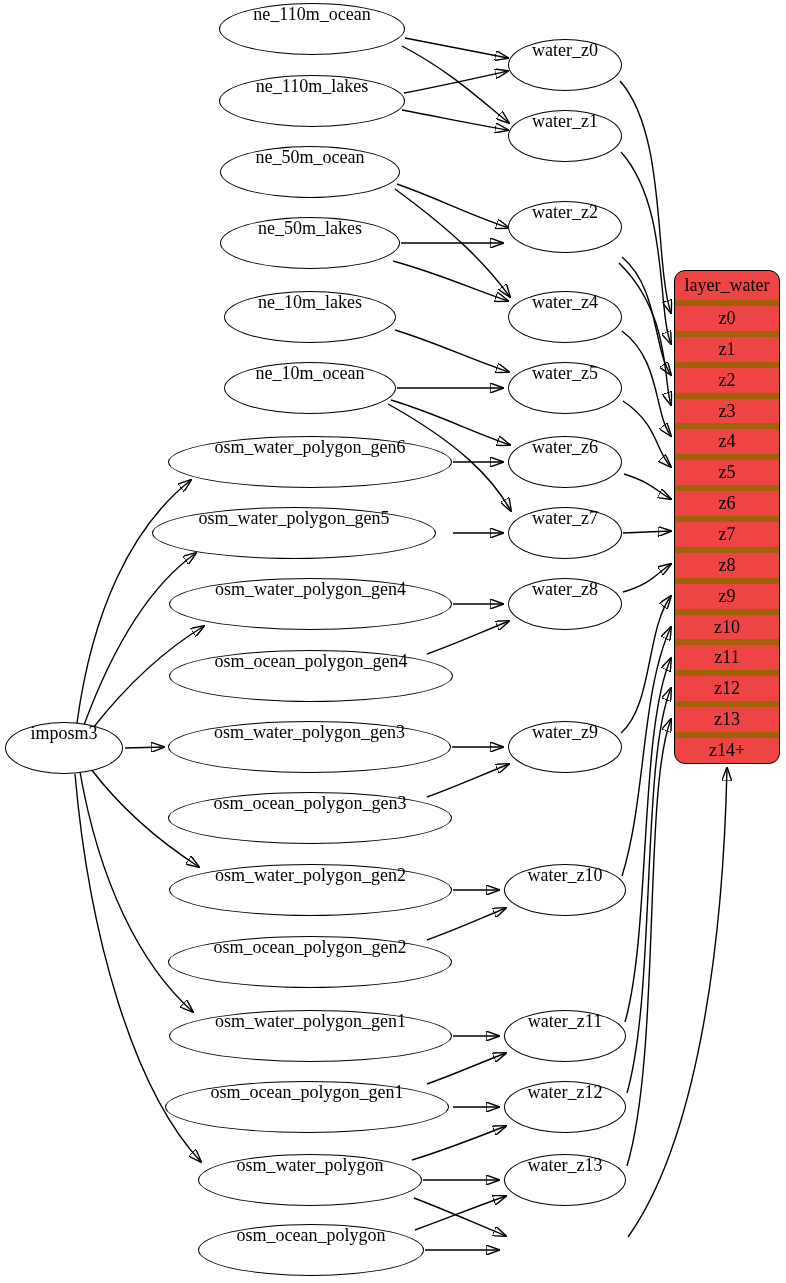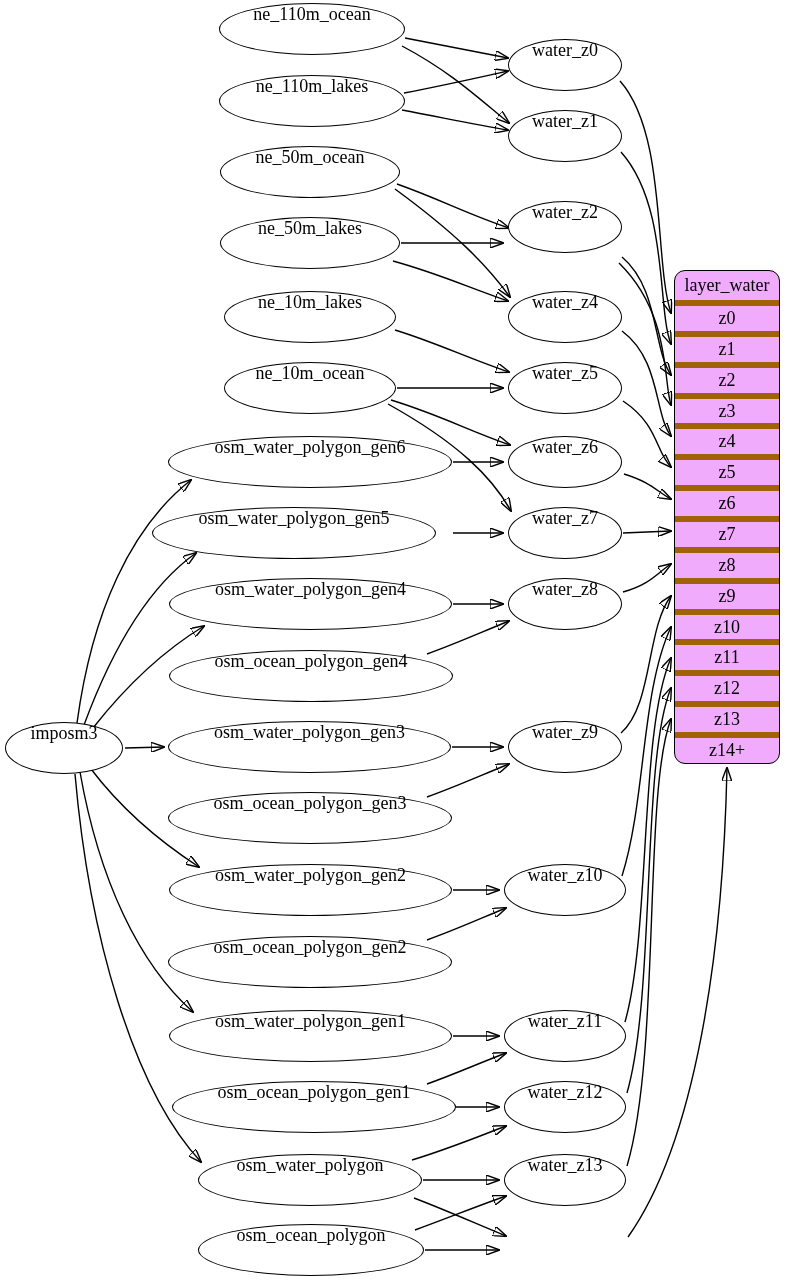--- a/index.html
+++ b/index.html
@@ -4,21 +4,21 @@
 <style>
   html,body{margin:0;padding:0;background:#ffffff;}
   body{width:786px;height:1283px;font-family:"Liberation Serif","DejaVu Serif",serif;font-size:18px;color:#000;}
   .canvas{position:relative;width:786px;height:1283px;background:#fff;overflow:hidden;}
   svg.edges{position:absolute;left:0;top:0;width:786px;height:1283px;}
   svg.edges path{fill:none;stroke:#000;stroke-width:1.4px;}
   .node{position:absolute;display:flex;align-items:flex-start;justify-content:center;
         border:1.5px solid #000;border-radius:50%;background:#fff;box-sizing:border-box;
         white-space:nowrap;z-index:2;}
   .record{position:absolute;left:674px;top:270px;width:106px;height:494px;
-        background:#f0abfc;border:1.5px solid #000;border-radius:11px;
+        background:#ef4444;border:1.5px solid #000;border-radius:11px;
         box-sizing:border-box;display:flex;flex-direction:column;overflow:hidden;z-index:2;}
   .record .hdr{flex:0 0 29px;display:flex;align-items:center;justify-content:center;}
   .record .row{flex:1 1 auto;border-top:6px solid #a16207;display:flex;align-items:center;justify-content:center;}
 </style>
 </head>
 <body>
 
 <div class="canvas">
 
   <svg class="edges" viewBox="0 0 786 1283">
@@ -125,21 +125,21 @@
     </div>
   <div class="node" style="left:169px;top:864px;width:283px;height:52px">
       <span>osm_water_polygon_gen2</span>
     </div>
   <div class="node" style="left:168px;top:936px;width:284px;height:52px">
       <span>osm_ocean_polygon_gen2</span>
     </div>
   <div class="node" style="left:169px;top:1010px;width:283px;height:52px">
       <span>osm_water_polygon_gen1</span>
     </div>
-  <div class="node" style="left:172px;top:1081px;width:284px;height:52px">
+  <div class="node" style="left:165px;top:1081px;width:284px;height:52px">
       <span>osm_ocean_polygon_gen1</span>
     </div>
   <div class="node" style="left:198px;top:1154px;width:224px;height:52px">
       <span>osm_water_polygon</span>
     </div>
   <div class="node" style="left:198px;top:1224px;width:226px;height:52px">
       <span>osm_ocean_polygon</span>
     </div>
 
   <div class="node" style="left:508px;top:39px;width:114px;height:52px">

